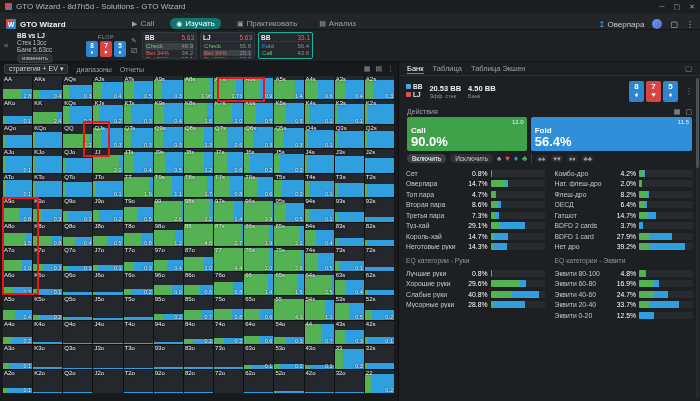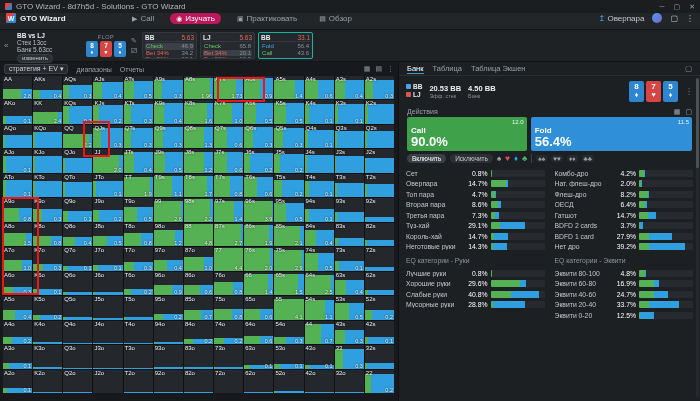--- a/index.html
+++ b/index.html
@@ -7,28 +7,28 @@
   .app { position:relative; width:700px; height:401px; background:#17191c; overflow:hidden; color:#d6dade; }
 
   
   .titlebar { height:13px; background:#1b1d1f; display:flex; align-items:center; padding:0 5px; font-size:8px; color:#b3b8bc; }
   .titlebar .appico { width:7px; height:7px; border-radius:1px; background:linear-gradient(135deg,#e04545 50%,#2e86d1 50%); margin-right:4px; }
   .titlebar .title { flex:1; white-space:nowrap; overflow:hidden; }
   .win-controls { display:flex; gap:9px; font-size:7px; color:#9aa0a5; }
   .win-controls span { cursor:default; }
 
   
-  .appbar { height:17px; background:#232629; display:flex; align-items:flex-start; padding:0 6px; font-size:8.5px; border-bottom:1px solid #121416; }
+  .appbar { height:17px; background:#232629; display:flex; align-items:flex-end; padding:0 6px; font-size:8.5px; border-bottom:1px solid #121416; }
   .brand { display:flex; align-items:center; gap:4px; width:120px; }
   .brand .logo { width:10px; height:10px; border-radius:1px; background:linear-gradient(135deg,#e04545 50%,#2e86d1 50%); display:flex; align-items:center; justify-content:center; font-size:7px; font-weight:bold; color:#fff; }
   .brand .bname { font-weight:bold; color:#eceff1; font-size:8px; }
   .main-tabs { display:flex; gap:10px; align-items:center; flex:1; }
   .mtab { display:flex; gap:3px; align-items:center; color:#9aa0a6; font-size:8px; padding:1px 6px; border-radius:8px; cursor:pointer; }
   .mtab .ticon { font-size:7px; }
-  .mtab.active { background:#be185d; color:#fff; }
+  .mtab.active { background:#0f766e; color:#fff; }
   .appbar-right { display:flex; gap:8px; align-items:center; font-size:8px; color:#c3c8cc; }
   .upload-ico { color:#4aa3e8; font-size:8px; }
   .avatar { width:10px; height:10px; border-radius:50%; background:linear-gradient(135deg,#4aa3e8,#7a5fd0); }
 
   
   .spotbar { height:32px; background:#1f2225; display:flex; align-items:stretch; gap:5px; padding:2px 4px; border-bottom:1px solid #121416; }
   .collapse { width:8px; display:flex; align-items:center; color:#8a9097; font-size:8px; }
   .spot-info { width:64px; font-size:6.5px; color:#b9bec3; line-height:7px; }
   .spot-info .l1 { color:#eceff1; font-weight:bold; }
   .edit-btn { margin-top:1px; display:inline-block; background:#2c3034; border:1px solid #3a4046; border-radius:6px; padding:0 4px; font-size:6px; color:#c3c8cc; cursor:pointer; }
@@ -143,21 +143,21 @@
       <span class="mtab active">
           <span class="ticon">◉</span>
           <span>Изучать</span>
         </span>
       <span class="mtab">
           <span class="ticon">▣</span>
           <span>Практиковать</span>
         </span>
       <span class="mtab">
           <span class="ticon">▤</span>
-          <span>Обзор</span>
+          <span>Анализ</span>
         </span>
     </div>
     <div class="appbar-right">
       <span><span class="upload-ico">↥</span> <span>Оверпара</span></span>
       <span class="avatar"></span>
       <span>▢</span>
       <span>⋮</span>
     </div>
   </div>
 

